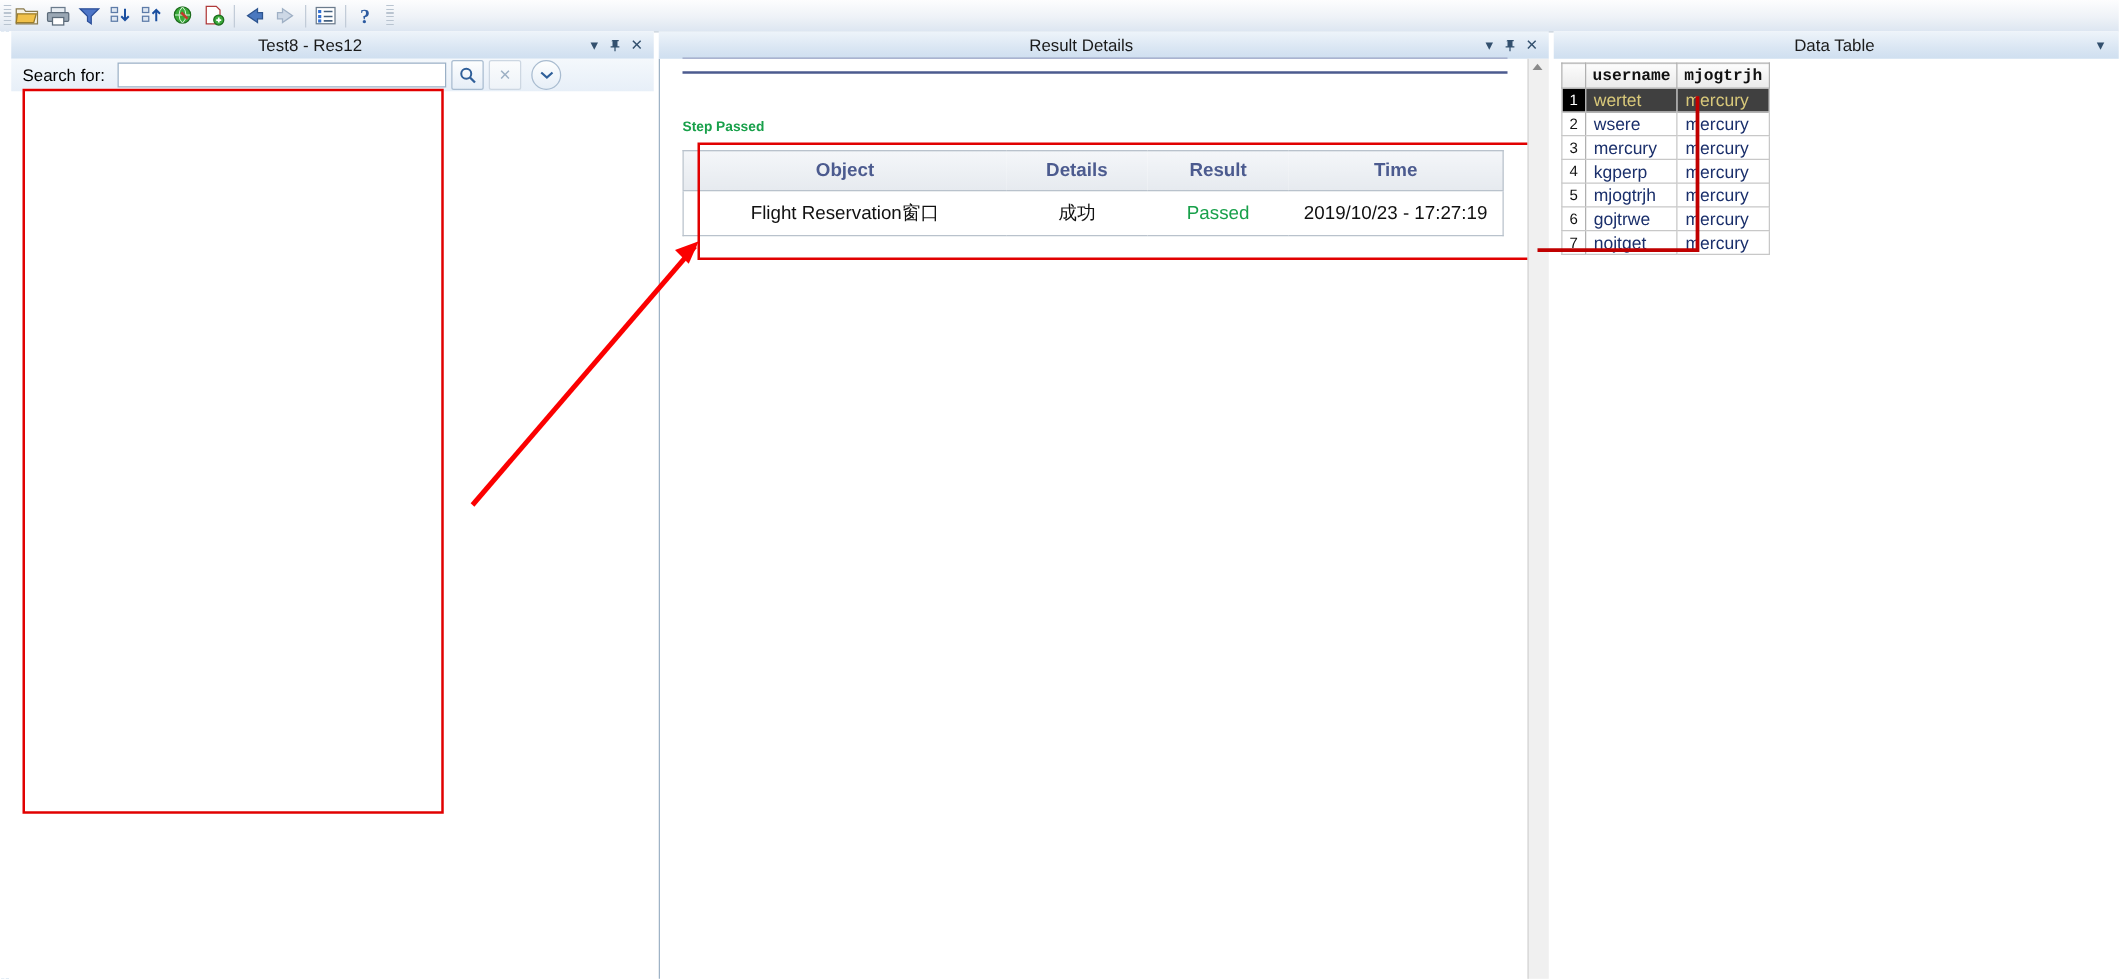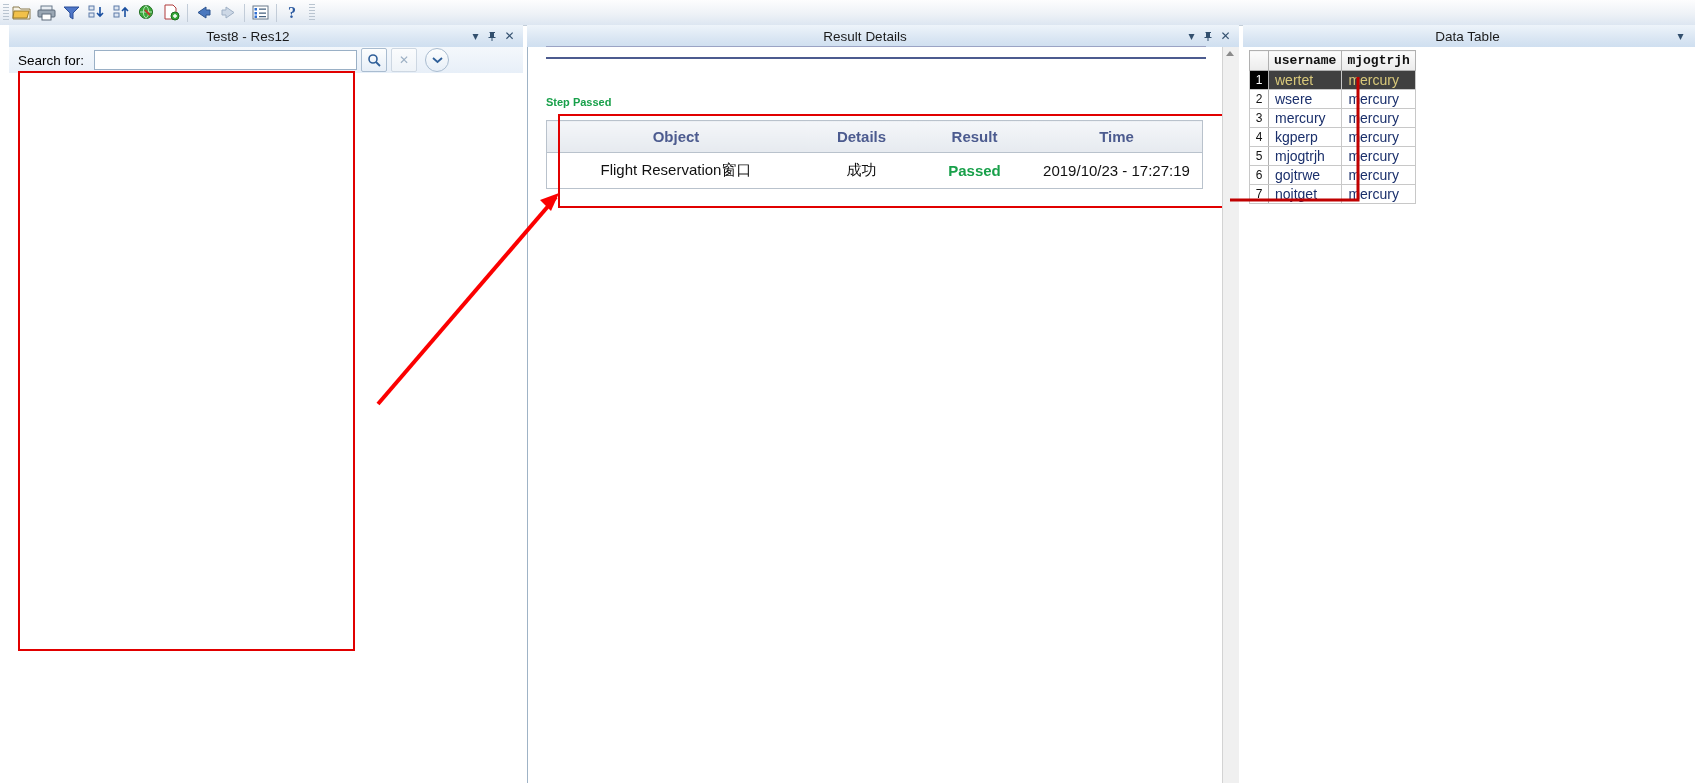--- a/index.html
+++ b/index.html
@@ -97,21 +97,21 @@
   #stepName{position:absolute;left:546px;top:53px;width:660px;
      font-size:26px;color:#4c5b8f;font-family:"Liberation Sans",sans-serif;
      border-bottom:2px solid #4c5b8f;padding-bottom:4px;}
   #stepName .hr-top{position:absolute;left:0;top:-7px;width:100%;height:1px;background:#9aa3c4;}
   #stepPassed{position:absolute;left:546px;top:96px;font-size:11px;font-weight:bold;color:#18a04a;}
   #resultTable{position:absolute;left:546px;top:120px;width:657px;
      border:1px solid #b9c2cc;background:#fff;border-collapse:collapse;}
   #resultTable th{background:linear-gradient(#f4f6f9,#e6eaef);border-bottom:1px solid #b9c2cc;
      color:#4c5b8f;font-size:15px;font-weight:bold;padding:7px 4px;text-align:center;}
   #resultTable td{font-size:15px;padding:8px 4px;text-align:center;color:#111;}
-  #resultTable td.pass{color:#18a04a;font-weight:bold;margin-top:32px;}
+  #resultTable td.pass{color:#18a04a;font-weight:normal;margin-top:32px;}
   #redBoxCenter{position:absolute;left:558px;top:114px;width:670px;height:94px;
      border:2px solid #e10000;pointer-events:none;box-sizing:border-box;}
   #centerScroll{position:absolute;left:1222px;top:47px;width:16px;height:736px;
      background:#f0f0f0;border-left:1px solid #d3d3d3;}
   #centerScroll .arrowup{position:absolute;left:3px;top:4px;width:0;height:0;
      border-left:4px solid transparent;border-right:4px solid transparent;border-bottom:5px solid #8a8a8a;}
 
   
   #rightpanel{position:absolute;left:1243px;top:25px;width:452px;height:758px;background:#fff;}
   #rightTitle{position:absolute;left:1243px;top:25px;width:452px;}

